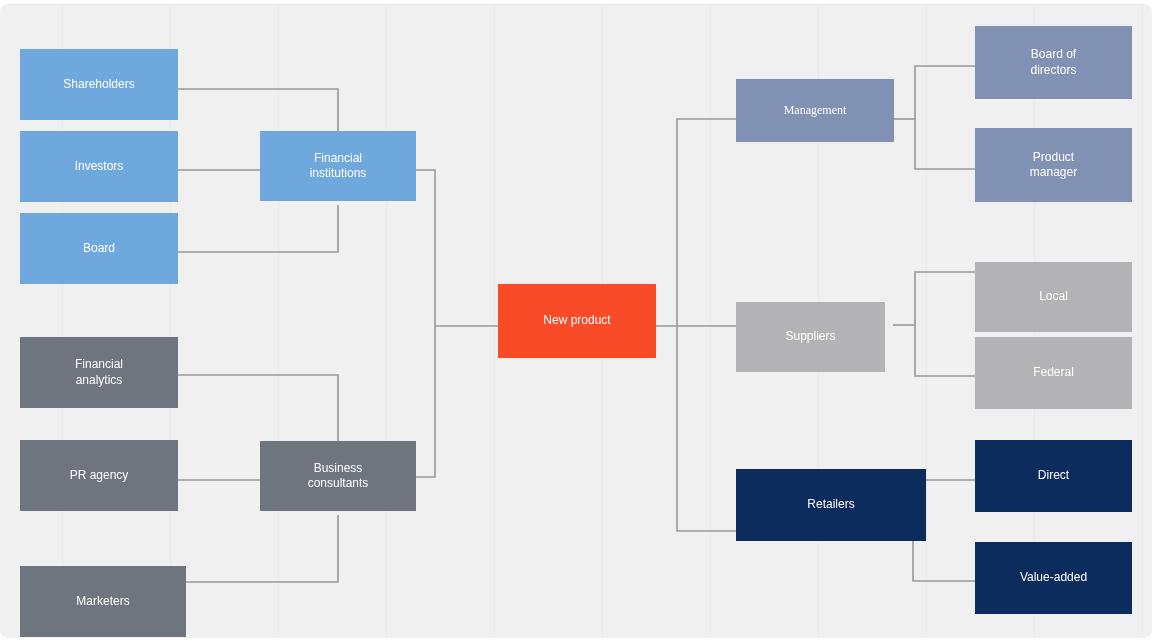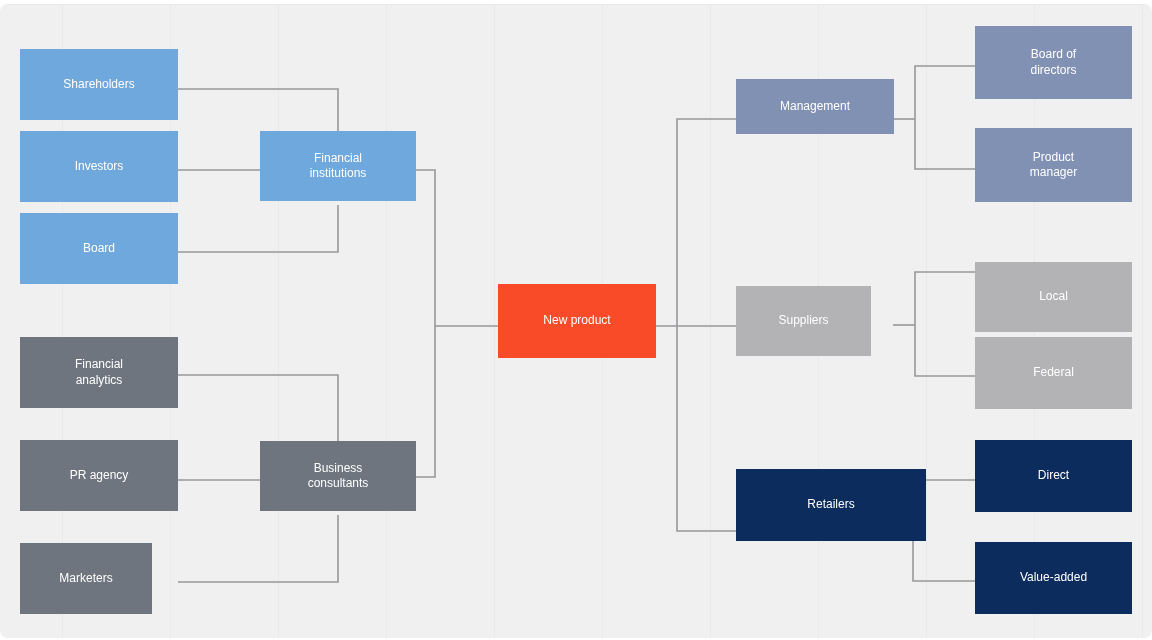--- a/index.html
+++ b/index.html
@@ -81,38 +81,38 @@
       <div class="node" style="left: 20px; top: 209px; width: 158px; height: 71px; background: rgb(111, 168, 220);">
         <span>Board</span>
       </div>
       <div class="node" style="left: 20px; top: 333px; width: 158px; height: 71px; background: rgb(110, 117, 126);">
         <span>Financial
 analytics</span>
       </div>
       <div class="node" style="left: 20px; top: 436px; width: 158px; height: 71px; background: rgb(110, 117, 126);">
         <span>PR agency</span>
       </div>
-      <div class="node" style="left: 20px; top: 539px; width: 132px; height: 71px; background: rgb(110, 117, 126); align-items: center;">
+      <div class="node" style="left: 20px; top: 562px; width: 166px; height: 71px; background: rgb(110, 117, 126); align-items: center;">
         <span>Marketers</span>
       </div>
       <div class="node" style="left: 260px; top: 127px; width: 156px; height: 70px; background: rgb(111, 168, 220);">
         <span>Financial
 institutions</span>
       </div>
       <div class="node" style="left: 260px; top: 437px; width: 156px; height: 70px; background: rgb(110, 117, 126);">
         <span>Business
 consultants</span>
       </div>
       <div class="node" style="left: 498px; top: 280px; width: 158px; height: 74px; background: rgb(249, 75, 39);">
         <span>New product</span>
       </div>
-      <div class="node" style="left: 736px; top: 75px; width: 158px; height: 55px; background: rgb(128, 145, 180);">
+      <div class="node" style="left: 736px; top: 75px; width: 158px; height: 63px; background: rgb(128, 145, 180); font-family: Liberation Serif, serif;">
         <span>Management</span>
       </div>
-      <div class="node" style="left: 736px; top: 282px; width: 135px; height: 70px; background: rgb(179, 179, 181);">
+      <div class="node" style="left: 736px; top: 298px; width: 149px; height: 70px; background: rgb(179, 179, 181);">
         <span>Suppliers</span>
       </div>
       <div class="node" style="left: 736px; top: 465px; width: 190px; height: 72px; background: rgb(13, 44, 94); justify-content: center;">
         <span>Retailers</span>
       </div>
       <div class="node" style="left: 975px; top: 22px; width: 157px; height: 73px; background: rgb(128, 145, 180);">
         <span>Board of
 directors</span>
       </div>
       <div class="node" style="left: 975px; top: 124px; width: 157px; height: 74px; background: rgb(128, 145, 180);">

